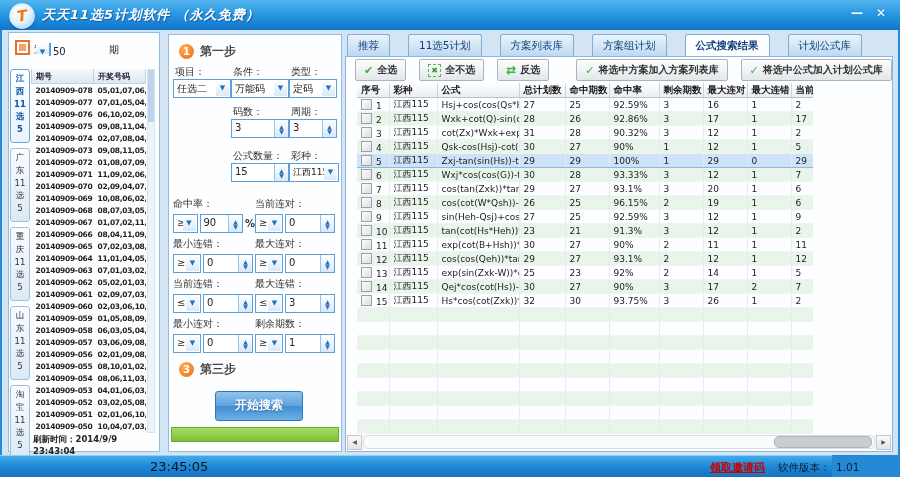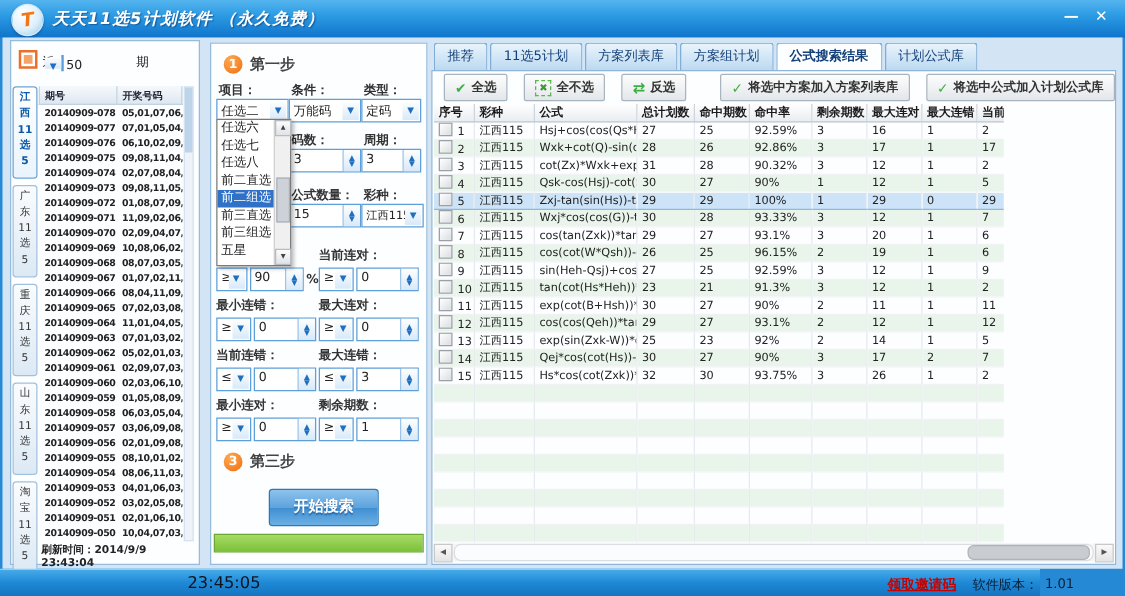--- a/index.html
+++ b/index.html
@@ -39,21 +39,21 @@
   .htable td{height:12px;font-size:7.5px;letter-spacing:-0.3px;color:#222;padding:0 0 0 4px;white-space:nowrap;overflow:hidden;font-weight:bold;}
   .lvscroll{position:absolute;left:138px;top:36px;width:6px;height:362px;background:#edf3f9;border:1px solid #d5e2ef;}
   .lvscroll i{position:absolute;left:0;top:0;width:100%;height:52px;background:#bdd4ea;}
   .refresh{position:absolute;left:24px;top:401px;font-size:8.5px;font-weight:bold;color:#222;}
   
   .mid-panel{left:166px;top:4px;width:172px;height:416px;}
   .stephdr{position:absolute;left:10px;font-size:12px;font-weight:bold;color:#444;display:flex;align-items:center;gap:6px;}
   .stepnum{display:inline-block;width:15px;height:15px;border-radius:50%;
     background:radial-gradient(circle at 35% 30%,#ffab55,#ee6c0b);color:#fff;font-size:10px;font-weight:bold;
     text-align:center;line-height:15px;}
-  .flabel,.mlabel{font-size:10px;font-weight:bold;color:#333;white-space:nowrap;}
+  .flabel,.mlabel{font-size:10px;font-weight:normal;color:#333;white-space:nowrap;}
   .mlabel{position:absolute;}
   .combo,.spin{position:relative;height:17px;background:#fff;border:1px solid #5d9fd8;font-size:10px;color:#222;cursor:pointer;}
   .combo .val,.spin .val{position:absolute;left:3px;top:2px;white-space:nowrap;}
   .combo .arr{position:absolute;right:1px;top:1px;bottom:1px;width:13px;text-align:center;font-size:7px;line-height:15px;
     color:#1f6fc0;background:linear-gradient(180deg,#fefefe,#d8e9f9);}
   .spin .sb{position:absolute;right:0;top:0;bottom:0;width:13px;border-left:1px solid #9cc4e8;
     display:flex;flex-direction:column;align-items:center;justify-content:center;
     background:linear-gradient(180deg,#fefefe,#d8e9f9);}
   .spin .sb i{font-style:normal;font-size:6px;line-height:5px;color:#1f6fc0;}
   .abs{position:absolute;}
@@ -74,34 +74,34 @@
   .frow .spin{width:59px;text-align:center;}
   .fsuffix{font-size:10px;font-weight:bold;color:#333;}
   .search-btn{position:absolute;left:46px;top:356px;width:86px;height:28px;border:1px solid #2e78b5;border-radius:3px;
     background:linear-gradient(180deg,#8ec3ec 0%,#5da3dd 50%,#3f8ed2 51%,#6cb0e4 100%);
     color:#fff;font-size:12px;font-weight:bold;text-align:center;line-height:27px;cursor:pointer;
     text-shadow:0 1px 1px rgba(20,70,130,.6);}
   .progress{position:absolute;left:2px;top:392px;width:166px;height:13px;border:1px solid #69a833;
     background:linear-gradient(180deg,#a8dc62,#7cc03c);}
   
   .right-area{position:absolute;left:343px;top:4px;width:548px;height:418px;}
-  .rtabs{position:absolute;left:2px;top:0;height:22px;display:flex;gap:2px;}
+  .rtabs{position:absolute;left:2px;top:0;height:22px;display:flex;gap:18px;}
   .rtab{height:21px;line-height:21px;padding:0 10px;font-size:10.5px;color:#13407a;text-align:center;
     border:1px solid #7fadd6;border-bottom:none;border-radius:3px 3px 0 0;
     background:linear-gradient(180deg,#e9f4fc,#bcd9f0);cursor:pointer;white-space:nowrap;}
   .rtab.active{background:#fdfeff;font-weight:bold;height:22px;}
   .rbox{position:absolute;left:0;top:22px;right:0;bottom:0;background:#fdfeff;border:1px solid #8fb5da;}
   .rtoolbar{position:absolute;left:0;top:0;right:0;height:26px;display:flex;align-items:center;gap:13px;padding-left:9px;}
   .tbtn{height:20px;display:flex;align-items:center;gap:4px;padding:0 8px;border:1px solid #a8b4c0;border-radius:2px;
     background:linear-gradient(180deg,#fdfdfd,#e3e7ea);font-size:10px;font-weight:bold;color:#333;cursor:pointer;white-space:nowrap;}
   .ic-check{color:#3cb043;font-size:11px;font-weight:bold;}
   .ic-box{display:inline-flex;width:11px;height:11px;border:1px dashed #57b847;align-items:center;justify-content:center;
     font-size:8px;color:#3f9537;}
   .ic-invert{color:#3cb043;font-size:12px;font-weight:bold;}
-  .tablewrap{position:absolute;left:1px;top:26px;width:456px;bottom:17px;overflow:hidden;}
+  .tablewrap{position:absolute;left:11px;top:26px;width:456px;bottom:17px;overflow:hidden;}
   .ftable{border-collapse:collapse;table-layout:fixed;width:562px;}
   .ftable th{height:14px;font-size:9.5px;font-weight:bold;color:#1a1a1a;text-align:left;padding:0 0 0 4px;
     background:linear-gradient(180deg,#ffffff,#e9edf2);border-right:1px solid #ccd4dc;border-bottom:1px solid #b9c2cc;
     white-space:nowrap;overflow:hidden;cursor:pointer;}
   .ftable td{height:13px;font-size:9px;color:#222;padding:0 0 0 4px;border-right:1px solid #e6eaee;
     border-bottom:1px solid #f0f2f4;white-space:nowrap;overflow:hidden;}
   .ftable tbody tr:nth-of-type(even) td{background:#e9f5ea;}
   .ftable tbody tr.selected td{background:#cde3f7 !important;border-top:1px solid #8fb8e0;border-bottom:1px solid #8fb8e0;}
   .cb{display:inline-block;width:9px;height:9px;border:1px solid #9aa0a6;vertical-align:-1px;margin-right:4px;
     background:linear-gradient(135deg,#ffffff,#d9dde1);box-shadow:inset 0 0 1px #fff;cursor:pointer;}
@@ -388,35 +388,20 @@
         <span class="sb">
             <i>▲</i>
             <i>▼</i>
           </span>
       </span>
       <span class="combo abs" style="left:120px;top:128px;width:48px;">
         <span class="val" style="font-size:9px;">江西115</span>
         <span class="arr">▼</span>
       </span>
 
-      <div class="ddlist">
-        <div class="dditem">任选六</div>
-          <div class="dditem">任选七</div>
-          <div class="dditem">任选八</div>
-          <div class="dditem">前二直选</div>
-          <div class="dditem hl">前二组选</div>
-          <div class="dditem">前三直选</div>
-          <div class="dditem">前三组选</div>
-          <div class="dditem">五星</div>
-        <div class="ddscroll">
-          <div class="ddbtn up">▲</div>
-          <div class="ddthumb"></div>
-          <div class="ddbtn dn">▼</div>
-        </div>
-      </div>
 
       <div class="filters">
 
           <div class="filter">
             <div class="flabel">命中率：</div>
             <div class="frow">
               <span class="combo">
                 <span class="val">≥</span>
                 <span class="arr">▼</span>
               </span>

